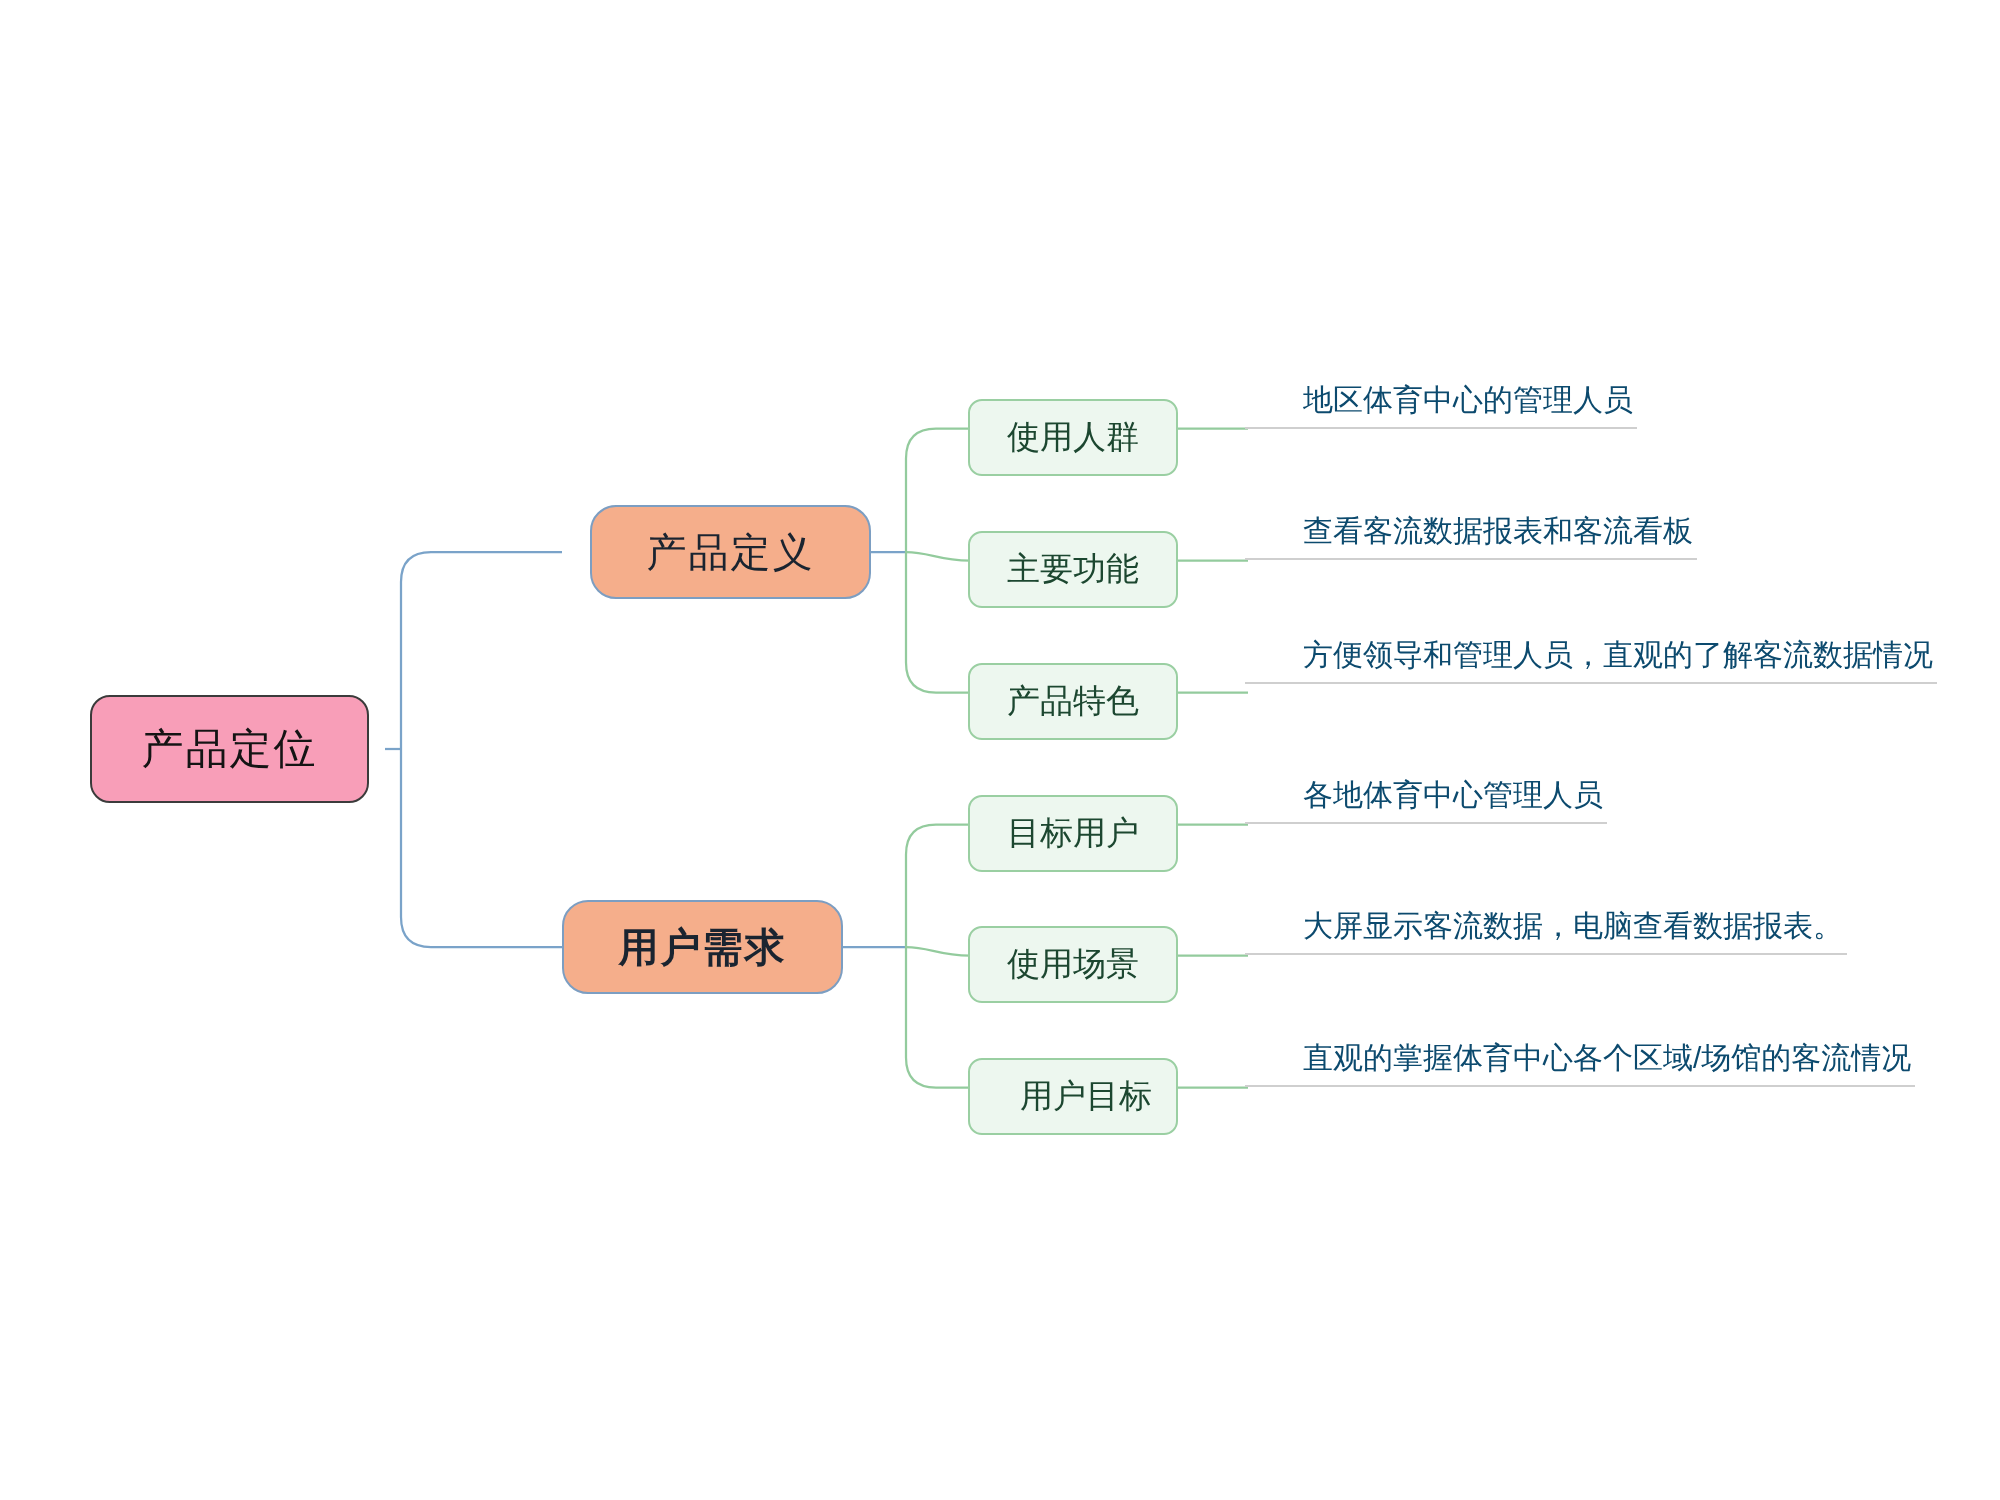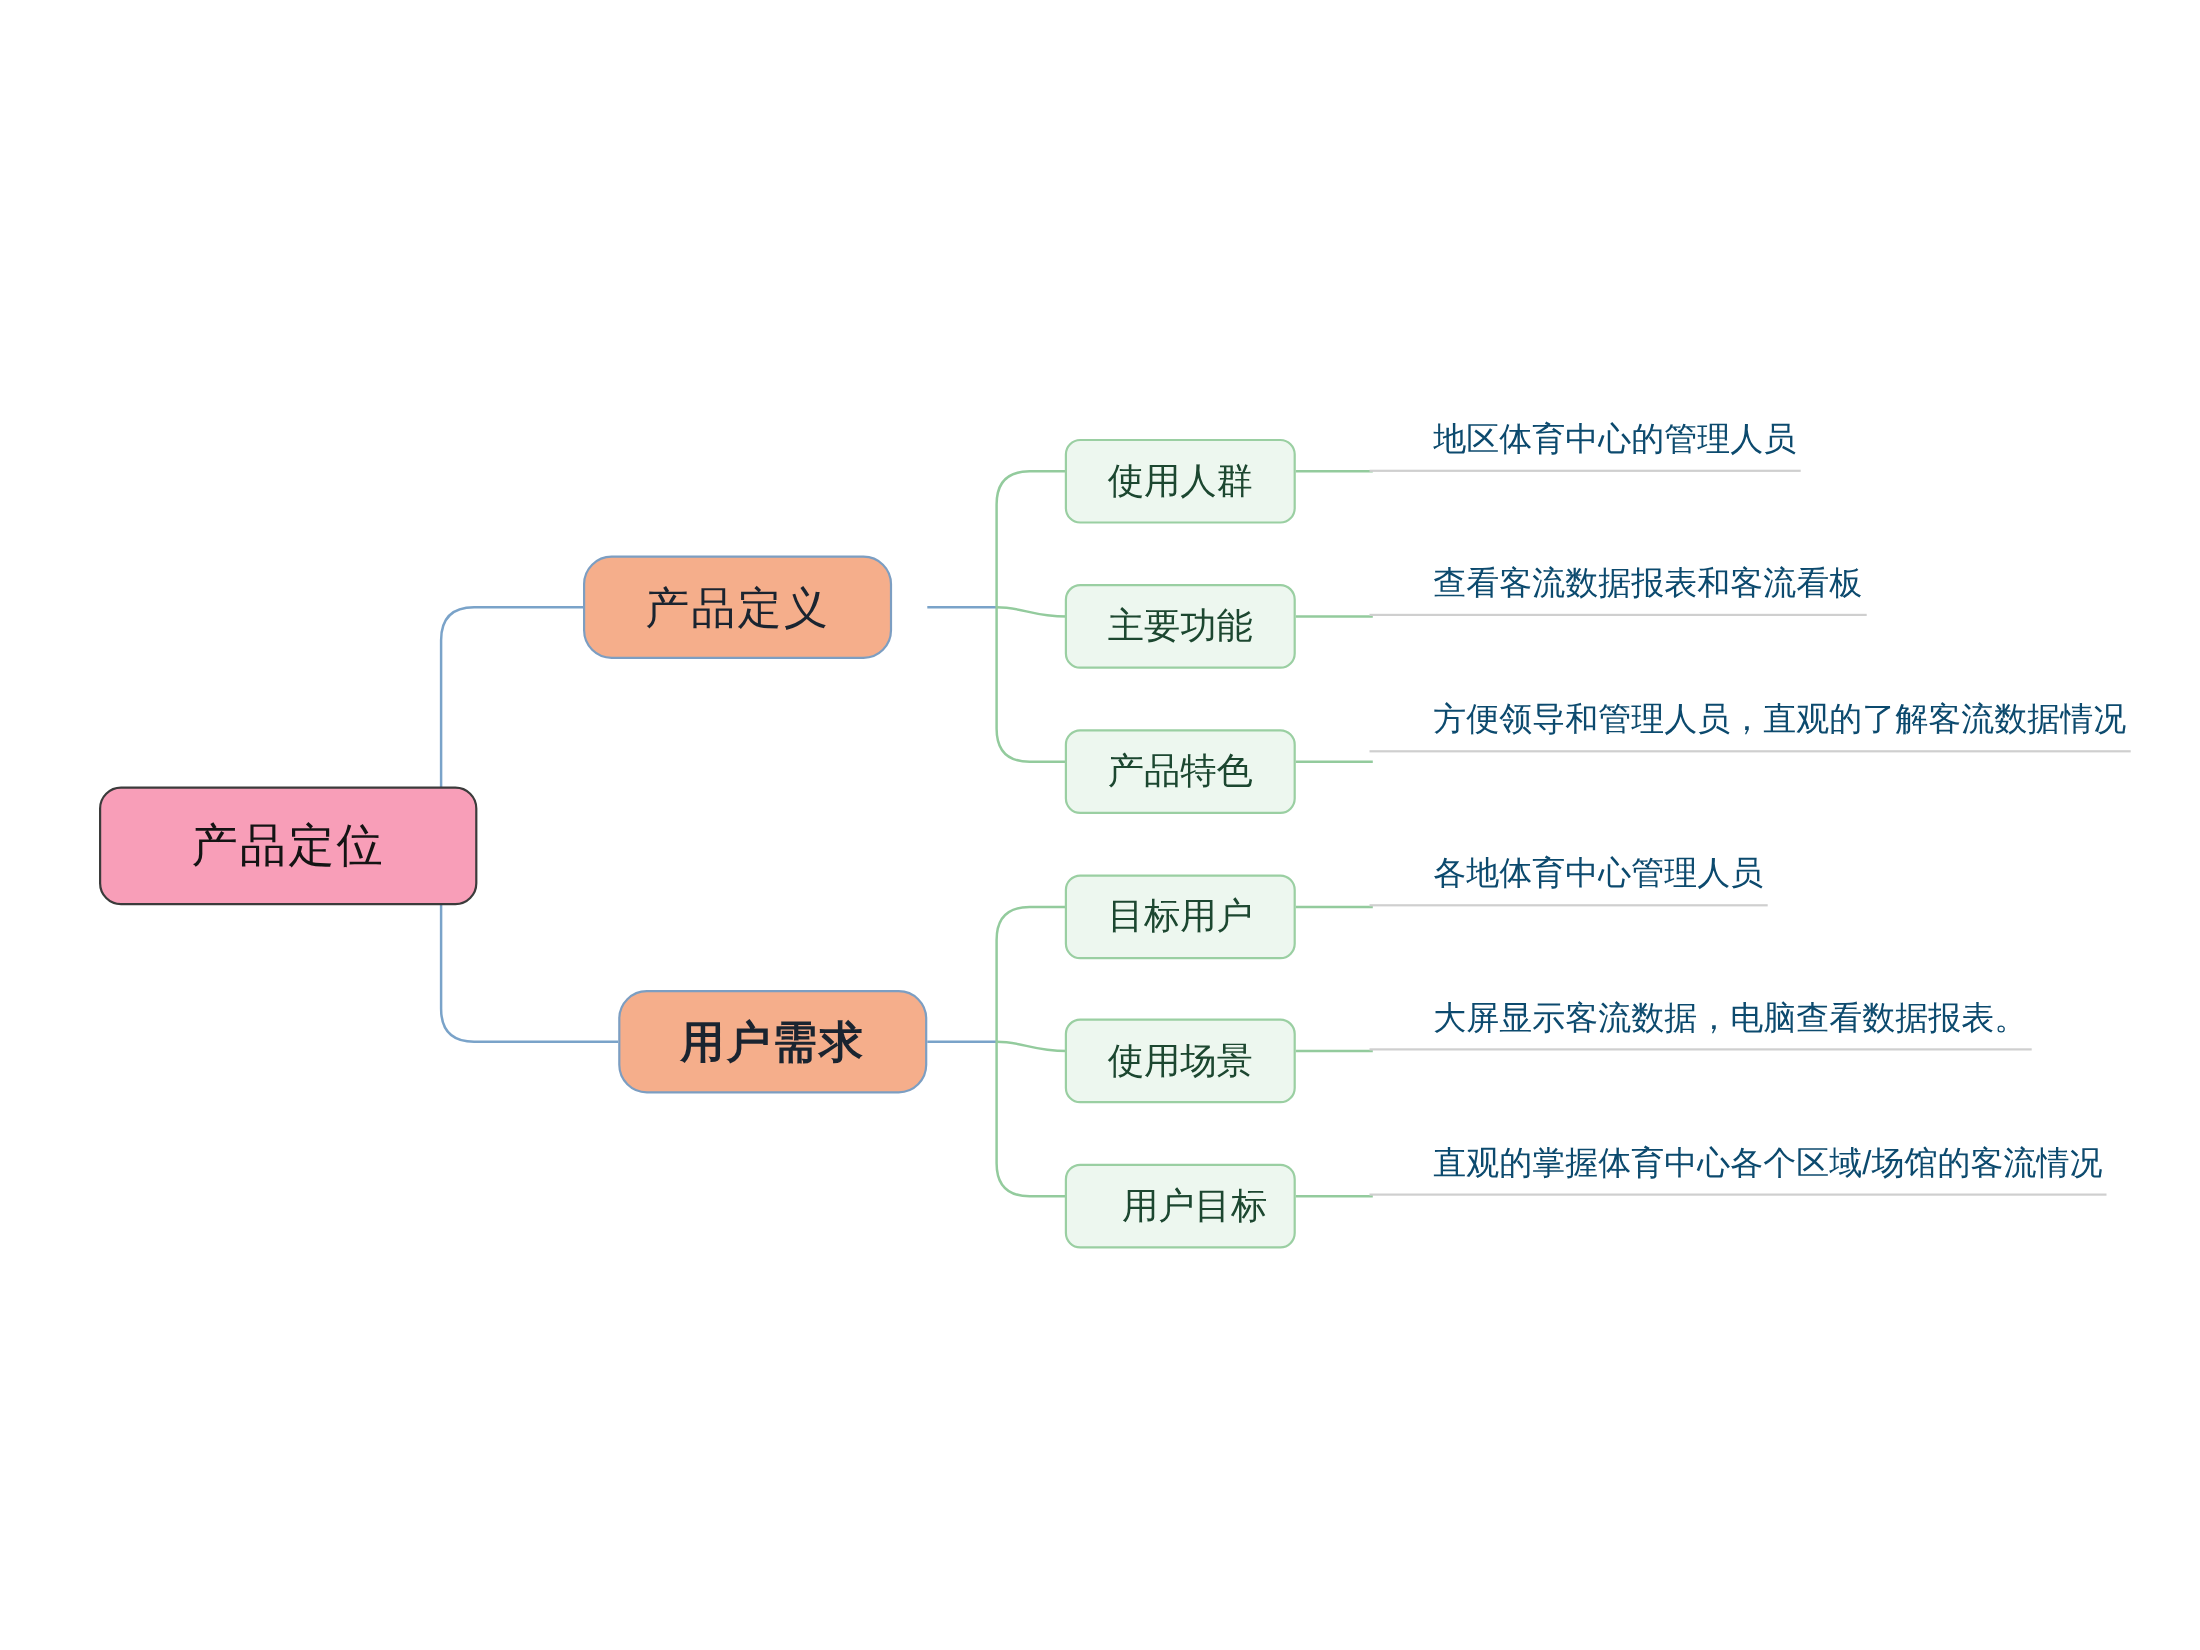--- a/index.html
+++ b/index.html
@@ -9,30 +9,30 @@
     overflow:hidden;
   }
   .stage{position:absolute;inset:0;width:2000px;height:1500px;}
   svg.connectors{position:absolute;left:0;top:0;width:2000px;height:1500px;pointer-events:none;}
 
   .node{
     position:absolute;display:flex;align-items:center;justify-content:center;
     box-sizing:border-box;white-space:nowrap;
   }
   .node-root{
-    left:90px;top:715px;width:344px;height:108px;
+    left:90px;top:695px;width:279px;height:108px;
     background:#F89EB8;border:2.5px solid #3b3b3b;border-radius:20px;
     font-size:42px;color:#141414;letter-spacing:2px;
   }
   .node-branch{
     width:281px;height:94px;
     background:#F5AE8B;border:2px solid #7C9EC2;border-radius:26px;
     font-size:40px;color:#1a2430;letter-spacing:2px;
   }
-  .node-branch.b1{left:530px;top:505px;}
+  .node-branch.b1{left:590px;top:505px;}
   .node-branch.b2{left:562px;top:900px;font-weight:bold;}
   .node-leafbox{
     left:968px;width:210px;height:77px;
     background:#EDF7EF;border:2px solid #9ACFA2;border-radius:14px;
     font-size:33px;color:#1C4730;
   }
   .node-leafbox.g1{top:399px;}
   .node-leafbox.g2{top:531px;}
   .node-leafbox.g3{top:663px;}
   .node-leafbox.g4{top:795px;}

